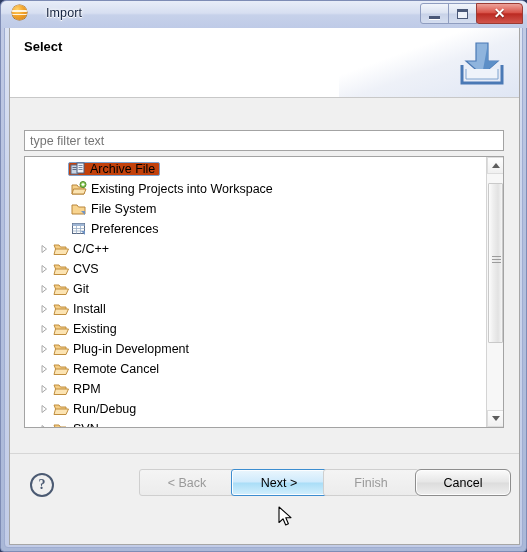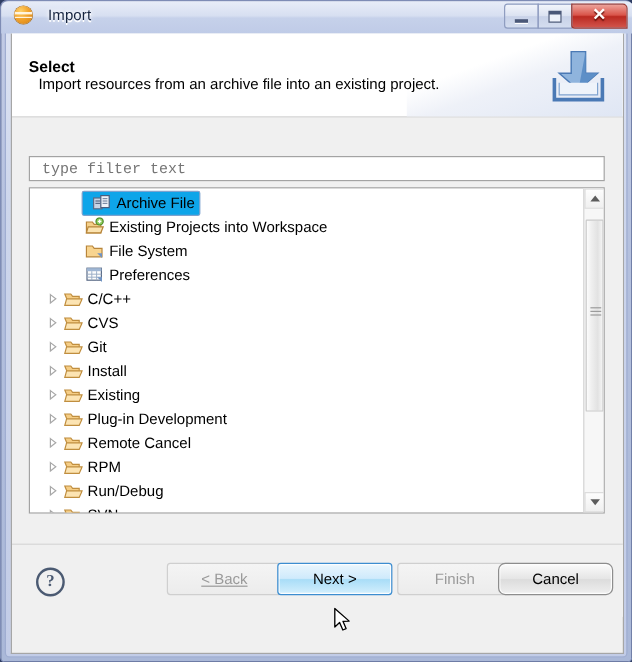--- a/index.html
+++ b/index.html
@@ -31,21 +31,21 @@
 
   
   #titlebar {
     position: absolute;
     left: 0; top: 0; width: 527px; height: 27px;
     border-radius: 6px 6px 0 0;
     background: linear-gradient(180deg,#e8edf8 0%, #d7dff1 45%, #c6d1ea 52%, #bfcbe7 100%);
   }
   #title-row {
     position:absolute; left:11px; top:4px;
-    display:flex; align-items:center; gap:13px;
+    display:flex; align-items:center; gap:19px;
   }
   #app-icon {
     width:15px; height:15px; border-radius:50%;
     background: radial-gradient(circle at 35% 30%, #ffd36b 0%, #f2a32c 45%, #d47f11 100%);
     position:relative; overflow:hidden;
     box-shadow: 0 0 0 .5px #a9680c;
   }
   #app-icon::before, #app-icon::after {
     content:''; position:absolute; left:0; width:100%;
     background:#fff8e8; opacity:.95;
@@ -94,43 +94,43 @@
     position:relative;
     height:70px; background:#ffffff;
     border-bottom:1px solid #c8c8c8;
     overflow:hidden;
   }
   #header-sheen {
     position:absolute; right:0; top:0; width:180px; height:70px;
     background: linear-gradient(160deg, rgba(255,255,255,0) 35%, #eef1f8 55%, #dfe6f4 100%);
   }
   #header-title {
-    position:absolute; left:14px; top:20px;
+    position:absolute; left:14px; top:11px;
     font-size:13px; font-weight:bold; color:#000;
   }
   #header-desc {
     position:absolute; left:22px; top:35px;
     font-size:12.5px; color:#000;
   }
   #import-icon { position:absolute; right:13px; top:13px; width:48px; height:44px; }
 
   
   #body { position:relative; height:416px; background:#f0f0f0; }
 
   #source-label {
     position:absolute; left:14px; top:13px;
     font-size:12.5px; color:#000;
   }
   #filter-input {
     position:absolute; left:14px; top:32px;
     width:480px; height:21px;
     border:1px solid #a3a3a3; background:#fff;
-    font-family:Liberation Mono, monospace;
+    font-family:Liberation Sans, sans-serif;
     font-size:12.5px; color:#7b7b7b;
-    padding:0 10px; outline:none;
+    padding:0 5px; outline:none;
   }
 
   #tree-box {
     position:absolute; left:14px; top:58px;
     width:480px; height:272px;
     border:1px solid #a3a3a3; background:#fff;
     overflow:hidden;
   }
   #tree {
     position:absolute; left:0; top:0;
@@ -145,24 +145,24 @@
   .tri-outline { width:10px; height:10px; position:relative; }
 
   .ico { width:16px; height:16px; margin-right:4px; flex:0 0 16px; }
   .lbl { padding-bottom:1px; }
 
   .row.leaf { padding-left:46px; }
   .row.cat  { padding-left:10px; }
 
   #row-selected {
     display:inline-flex; align-items:center;
-    background:#0ea5e9;
+    background:#c2410c;
     border:1px solid #7da2ce;
     border-radius:2px;
-    padding:0 4px 0 8px; height:21px;
+    padding:0 4px 0 1px; height:14px;
     margin-left:-3px;
   }
 
   
   #vscroll {
     position:absolute; right:0; top:0; width:17px; height:270px;
     background:#f7f7f7; border-left:1px solid #d4d4d4;
   }
   .sb-arrow {
     position:absolute; left:0; width:17px; height:17px;
@@ -208,23 +208,23 @@
   .btn-normal {
     background: linear-gradient(180deg,#fbfbfb 0%, #e6e6e6 48%, #dcdcdc 52%, #efefef 100%);
     border:1px solid #8d8d8d; color:#000;
     box-shadow: inset 0 0 0 1px #fdfdfd;
   }
   .btn-hover {
     background: linear-gradient(180deg,#eaf6fd 0%, #cfeafc 48%, #a9ddf7 52%, #d4effd 100%);
     border:1px solid #3c8dd0; color:#000;
     box-shadow: inset 0 0 0 1px #fbfdff;
   }
-  #btn-back   { left:129px;text-decoration:underline; }
+  #btn-back   { left:129px; }
   #btn-next   { left:221px;text-align:center; }
-  #btn-finish { left:321px; }
+  #btn-finish { left:313px; }
   #btn-cancel { left:405px;border-radius:6px; }
 
   #cursor { position:absolute; left:277px; top:505px; width:16px; height:22px; pointer-events:none; }
 </style>
 </head>
 <body>
 
 <div id="window">
   <div id="glass-inner"></div>
 
@@ -244,21 +244,20 @@
         <span class="close-glyph">✕</span>
       </div>
     </div>
   </div>
 
   <div id="content">
 
     <div id="header">
       <div id="header-sheen"></div>
       <div id="header-title">Select</div>
-      <div id="header-desc">Import resources from an archive file into an existing project.</div>
       <svg id="import-icon" viewBox="0 0 48 44">
         <path d="M30 2 L30 20 L40 20 L24 34 L8 20 L18 20 L18 2 Z" fill="#8fb4dd" stroke="#4a79b5" stroke-width="1.2"></path>
         <path d="M30 2 L30 20 L40 20 L24 34 Z" fill="#5d8fc7"></path>
         <path d="M4 24 L4 42 L44 42 L44 24" fill="none" stroke="#4a79b5" stroke-width="3"></path>
         <path d="M8 28 L8 38 L40 38 L40 28" fill="#eef3fa" stroke="#7fa3cf" stroke-width="1"></path>
       </svg>
     </div>
 
     <div id="body">
 

